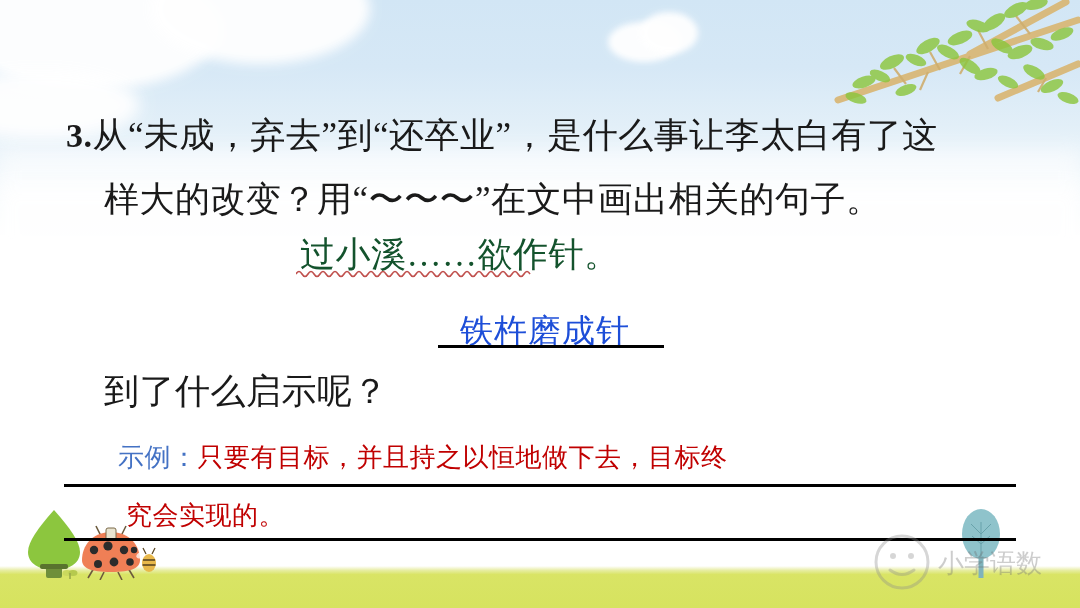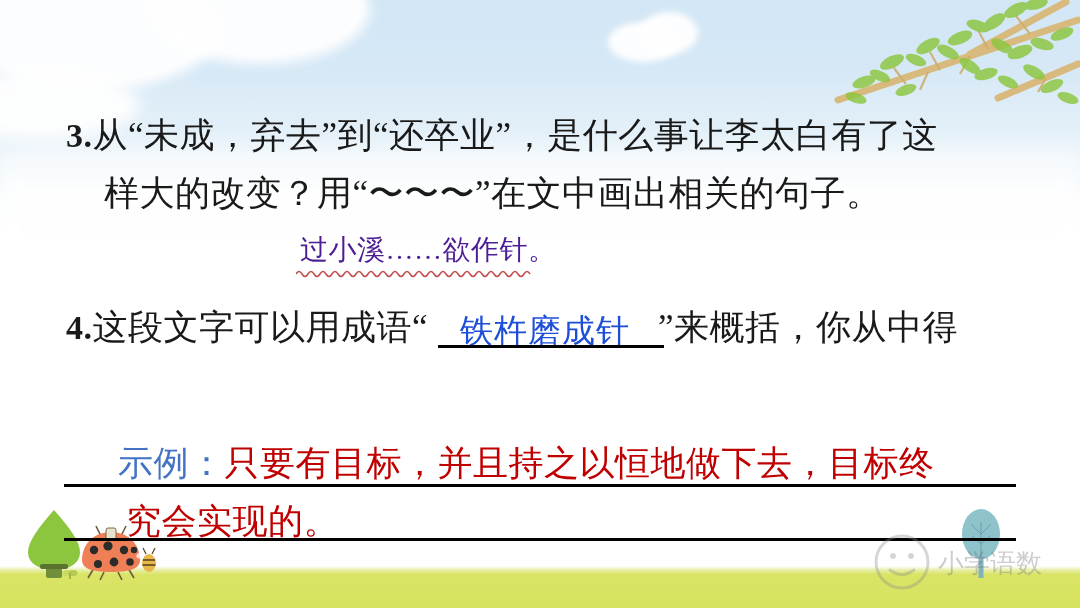--- a/index.html
+++ b/index.html
@@ -85,29 +85,29 @@
     color: #1a1a1a;
     font-size: 35px;
     letter-spacing: .5px;
   }
   .num {
     font-family: "Liberation Serif", serif;
     font-weight: bold;
     font-size: 34px;
   }
   .q3-l1 { left: 66px;  top: 112px; }
-  .q3-l2 { left: 104px; top: 170px; }
+  .q3-l2 { left: 104px; top: 176px; }
   .q4-l1 { left: 66px;  top: 304px; }
   .q4-l2 { left: 104px; top: 368px; }
 
   .answer {
     position: absolute;
     white-space: nowrap;
-    color: #4c1d95;
-    font-size: 28px;
+    color: #14532d;
+    font-size: 35px;
     letter-spacing: .5px;
   }
   .ans-red1 { left: 300px; top: 231px; }
   .wavy-svg { position: absolute; left: 296px; top: 268px; }
 
   .blank-fill {
     position: absolute;
     white-space: nowrap;
     color: #1d4ed8;
     font-size: 33px;
@@ -120,21 +120,21 @@
     left: 438px;
     top: 345px;
     width: 226px;
     height: 3px;
     background: #000000;
   }
 
   .sample-line {
     position: absolute;
     white-space: nowrap;
-    font-size: 35px;
+    font-size: 26px;
     letter-spacing: .5px;
   }
   .sample-l1 { left: 118px; top: 440px; }
   .sample-l2 { left: 126px; top: 498px; text-align: center; }
   .sample-label { color: #4472c4; }
   .sample-text  { color: #c00000; }
 
   .rule {
     position: absolute;
     height: 3px;
@@ -296,26 +296,24 @@
     </div>
     <div class="qline q3-l2">
       <span>样大的改变？用“</span><span>〜〜〜</span><span>”在文中画出相关的句子。</span>
     </div>
 
     <div class="answer ans-red1">过小溪……欲作针。</div>
     <svg class="wavy-svg" width="240" height="10" viewBox="0 0 240 10" xmlns="http://www.w3.org/2000/svg">
       <path d="M0 6 q3 -5 6 0 t6 0 t6 0 t6 0 t6 0 t6 0 t6 0 t6 0 t6 0 t6 0 t6 0 t6 0 t6 0 t6 0 t6 0 t6 0 t6 0 t6 0 t6 0 t6 0 t6 0 t6 0 t6 0 t6 0 t6 0 t6 0 t6 0 t6 0 t6 0 t6 0 t6 0 t6 0 t6 0 t6 0 t6 0 t6 0 t6 0 t6 0 t6 0" fill="none" stroke="#c0504d" stroke-width="1.6"></path>
     </svg>
 
-    <div class="qline q4-l1">
-      <span class="num">4.</span><span>这段文字可以用成语“</span><span style="display:inline-block;width:230px;"></span><span>”来概括，你从中得</span>
-    </div>
     <div class="blank-fill">铁杵磨成针</div>
     <div class="blank-rule"></div>
 
+    <div class="qline q4-l2">到了什么启示呢？</div>
 
     <div class="sample-line sample-l1">
       <span class="sample-label">示例：</span><span class="sample-text">只要有目标，并且持之以恒地做下去，目标终</span>
     </div>
     <div class="rule rule-1"></div>
 
     <div class="sample-line sample-l2">
       <span class="sample-text">究会实现的。</span>
     </div>
     <div class="rule rule-2"></div>

